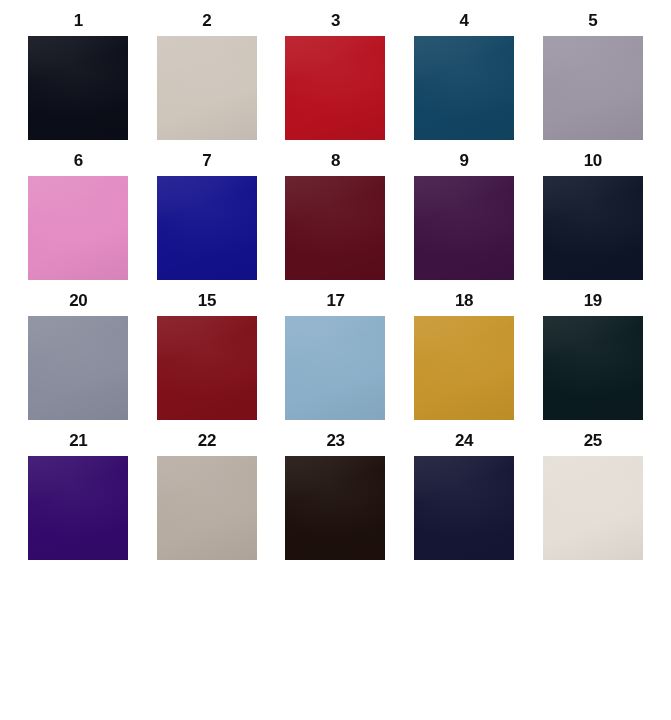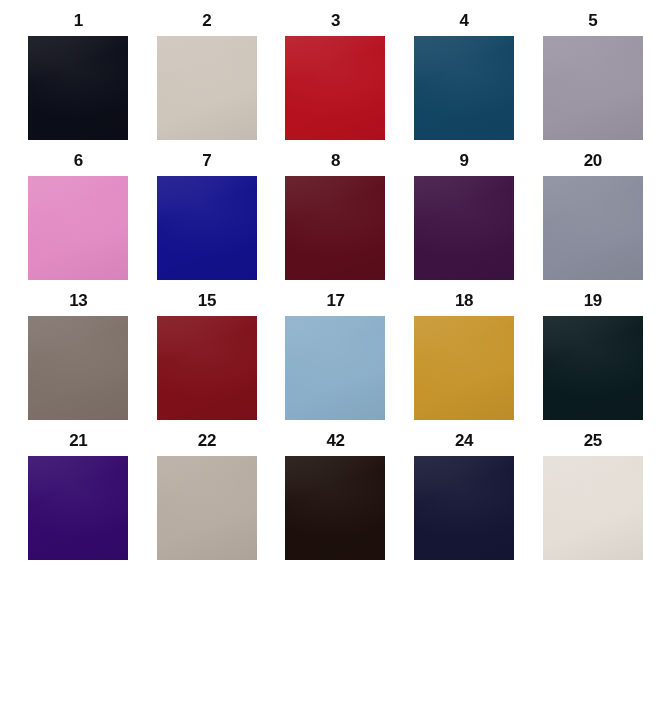--- a/index.html
+++ b/index.html
@@ -96,26 +96,26 @@
     </div>
     <div class="swatch-cell">
       <div class="swatch-label">8</div>
       <div class="swatch-chip" style="background-color: rgb(92, 13, 27);"></div>
     </div>
     <div class="swatch-cell">
       <div class="swatch-label">9</div>
       <div class="swatch-chip" style="background-color: rgb(61, 19, 66);"></div>
     </div>
     <div class="swatch-cell">
+      <div class="swatch-label">10</div>
+      <div class="swatch-chip" style="background-color: rgb(13, 21, 39);"></div>
+    </div>
+    <div class="swatch-cell">
       <div class="swatch-label">20</div>
       <div class="swatch-chip" style="background-color: rgb(136, 140, 156);"></div>
-    </div>
-    <div class="swatch-cell">
-      <div class="swatch-label">13</div>
-      <div class="swatch-chip" style="background-color: rgb(126, 113, 106);"></div>
     </div>
     <div class="swatch-cell">
       <div class="swatch-label">15</div>
       <div class="swatch-chip" style="background-color: rgb(127, 16, 25);"></div>
     </div>
     <div class="swatch-cell">
       <div class="swatch-label">17</div>
       <div class="swatch-chip" style="background-color: rgb(139, 175, 201);"></div>
     </div>
     <div class="swatch-cell">
@@ -128,21 +128,21 @@
     </div>
     <div class="swatch-cell">
       <div class="swatch-label">21</div>
       <div class="swatch-chip" style="background-color: rgb(51, 9, 107);"></div>
     </div>
     <div class="swatch-cell">
       <div class="swatch-label">22</div>
       <div class="swatch-chip" style="background-color: rgb(183, 172, 162);"></div>
     </div>
     <div class="swatch-cell">
-      <div class="swatch-label">42</div>
+      <div class="swatch-label">23</div>
       <div class="swatch-chip" style="background-color: rgb(29, 16, 12);"></div>
     </div>
     <div class="swatch-cell">
       <div class="swatch-label">24</div>
       <div class="swatch-chip" style="background-color: rgb(20, 22, 52);"></div>
     </div>
     <div class="swatch-cell">
       <div class="swatch-label">25</div>
       <div class="swatch-chip" style="background-color: rgb(228, 222, 214);"></div>
     </div>

